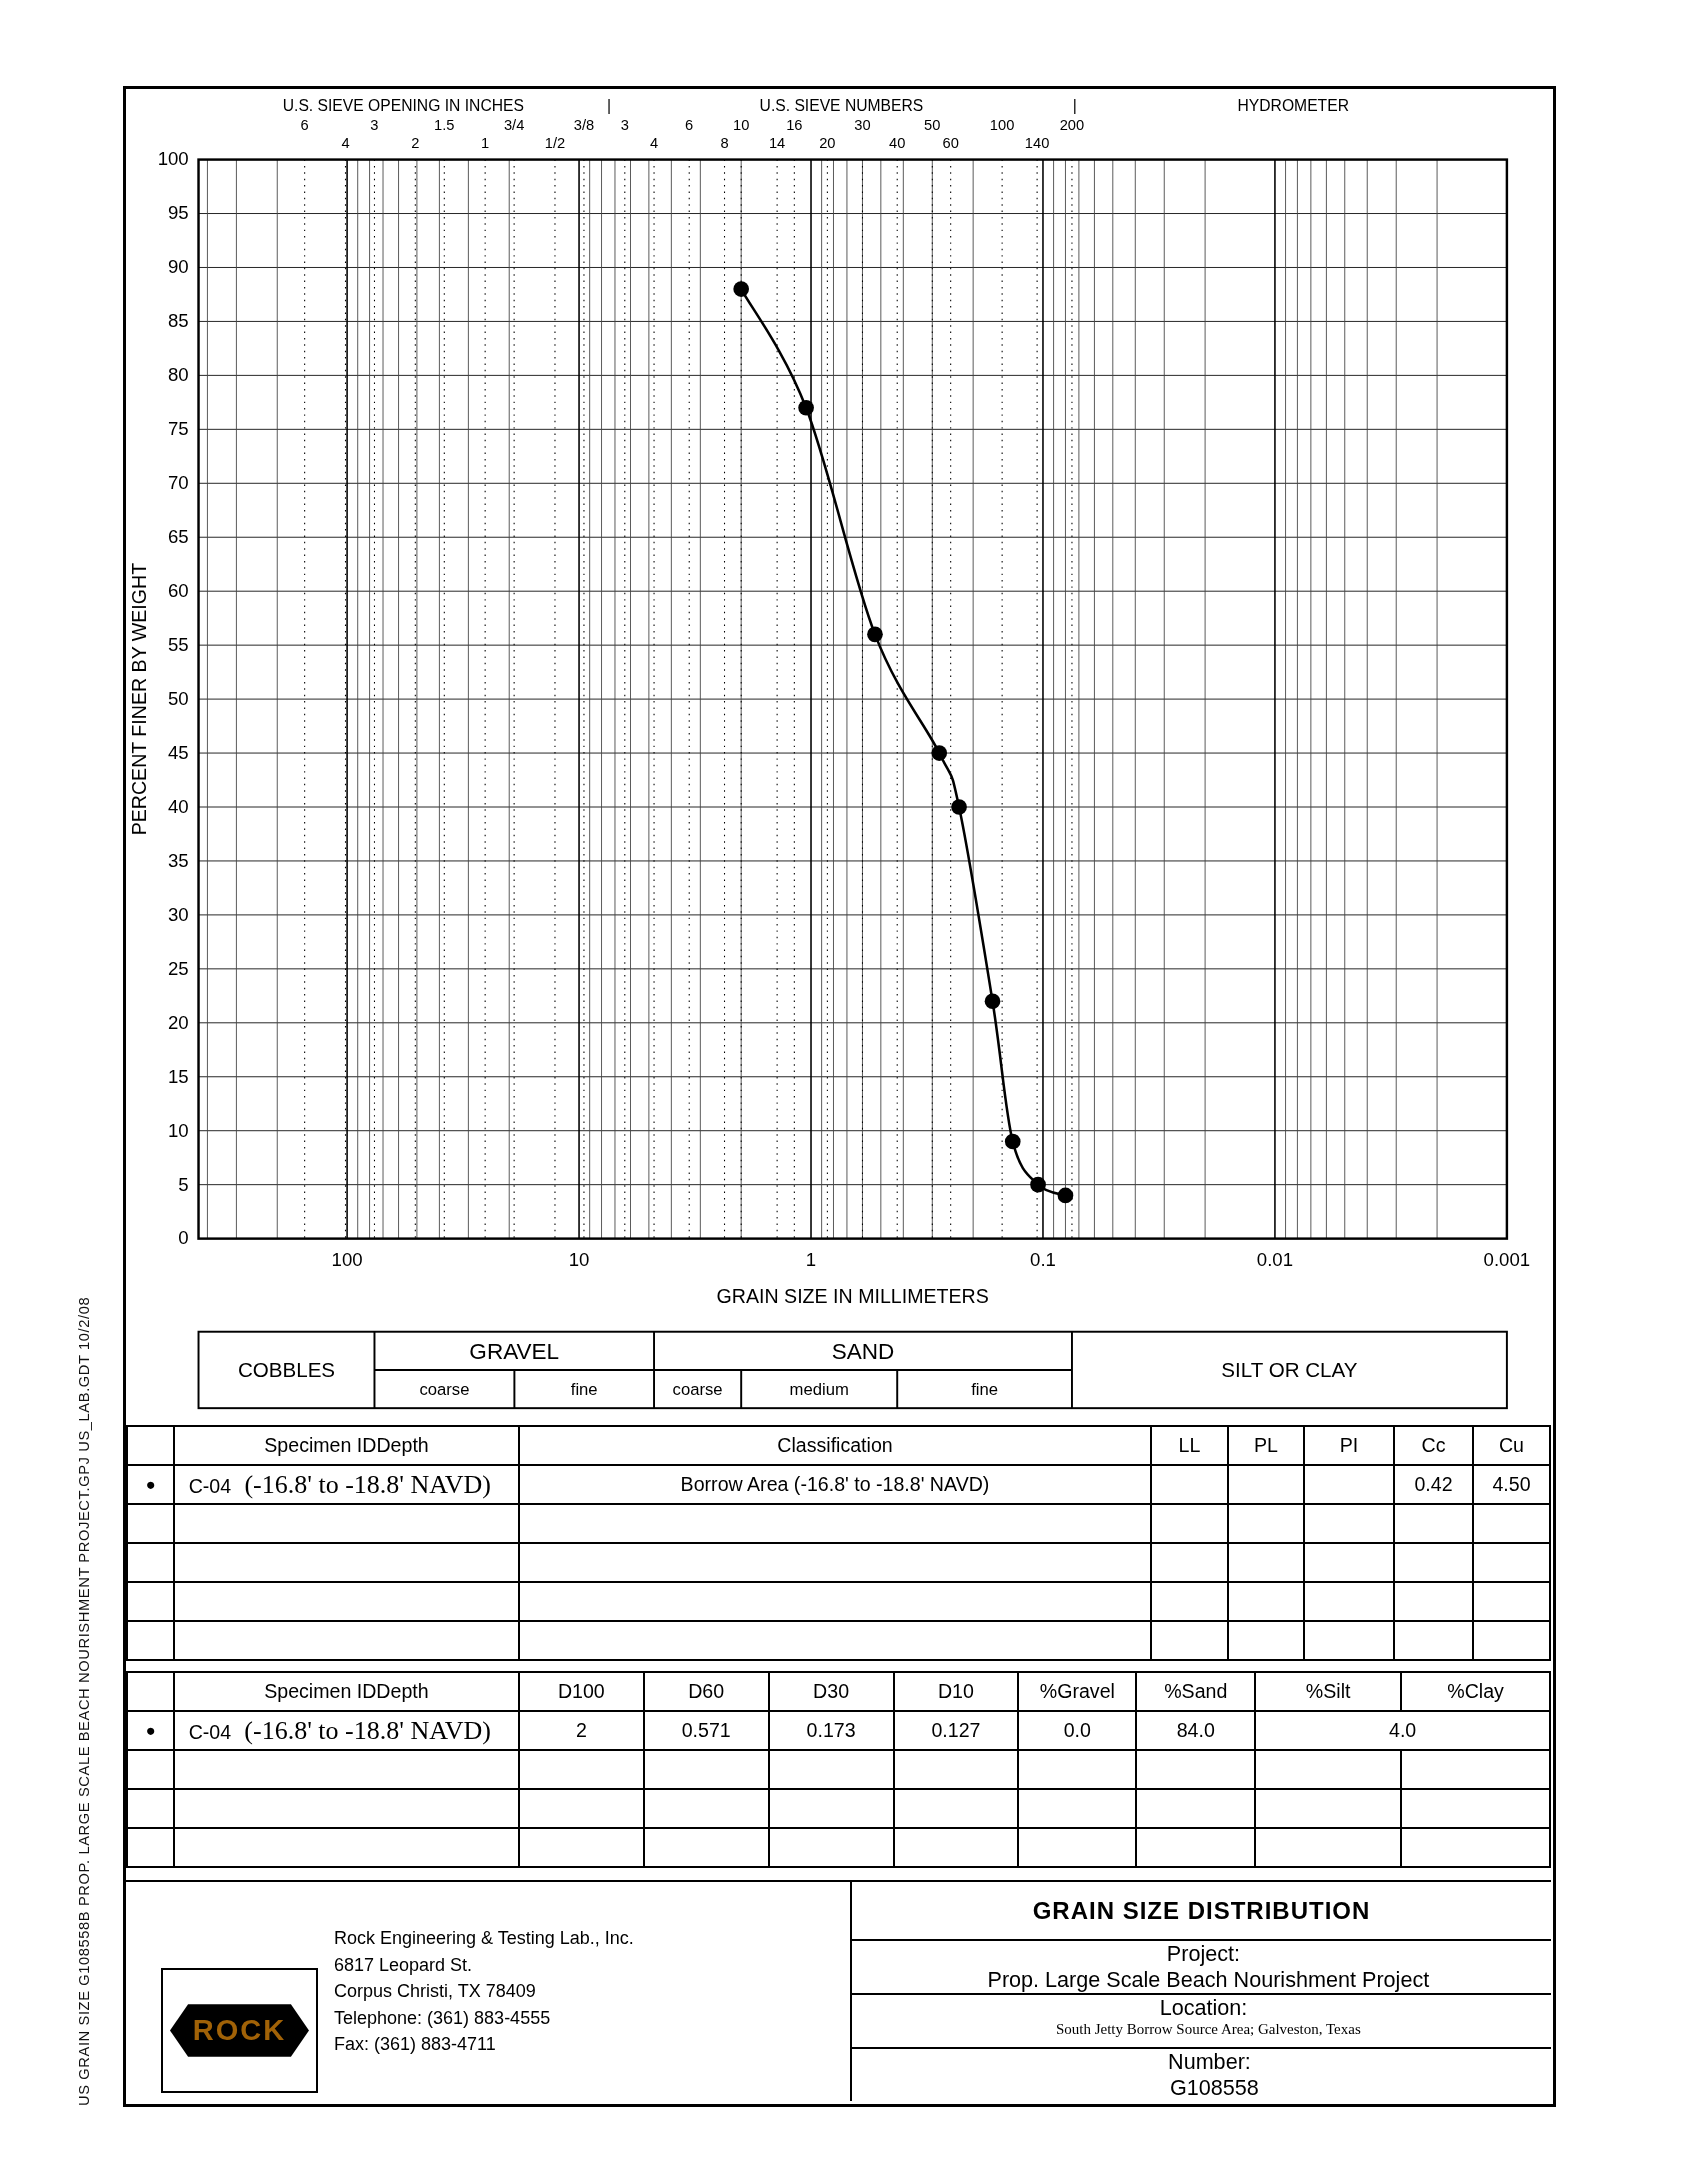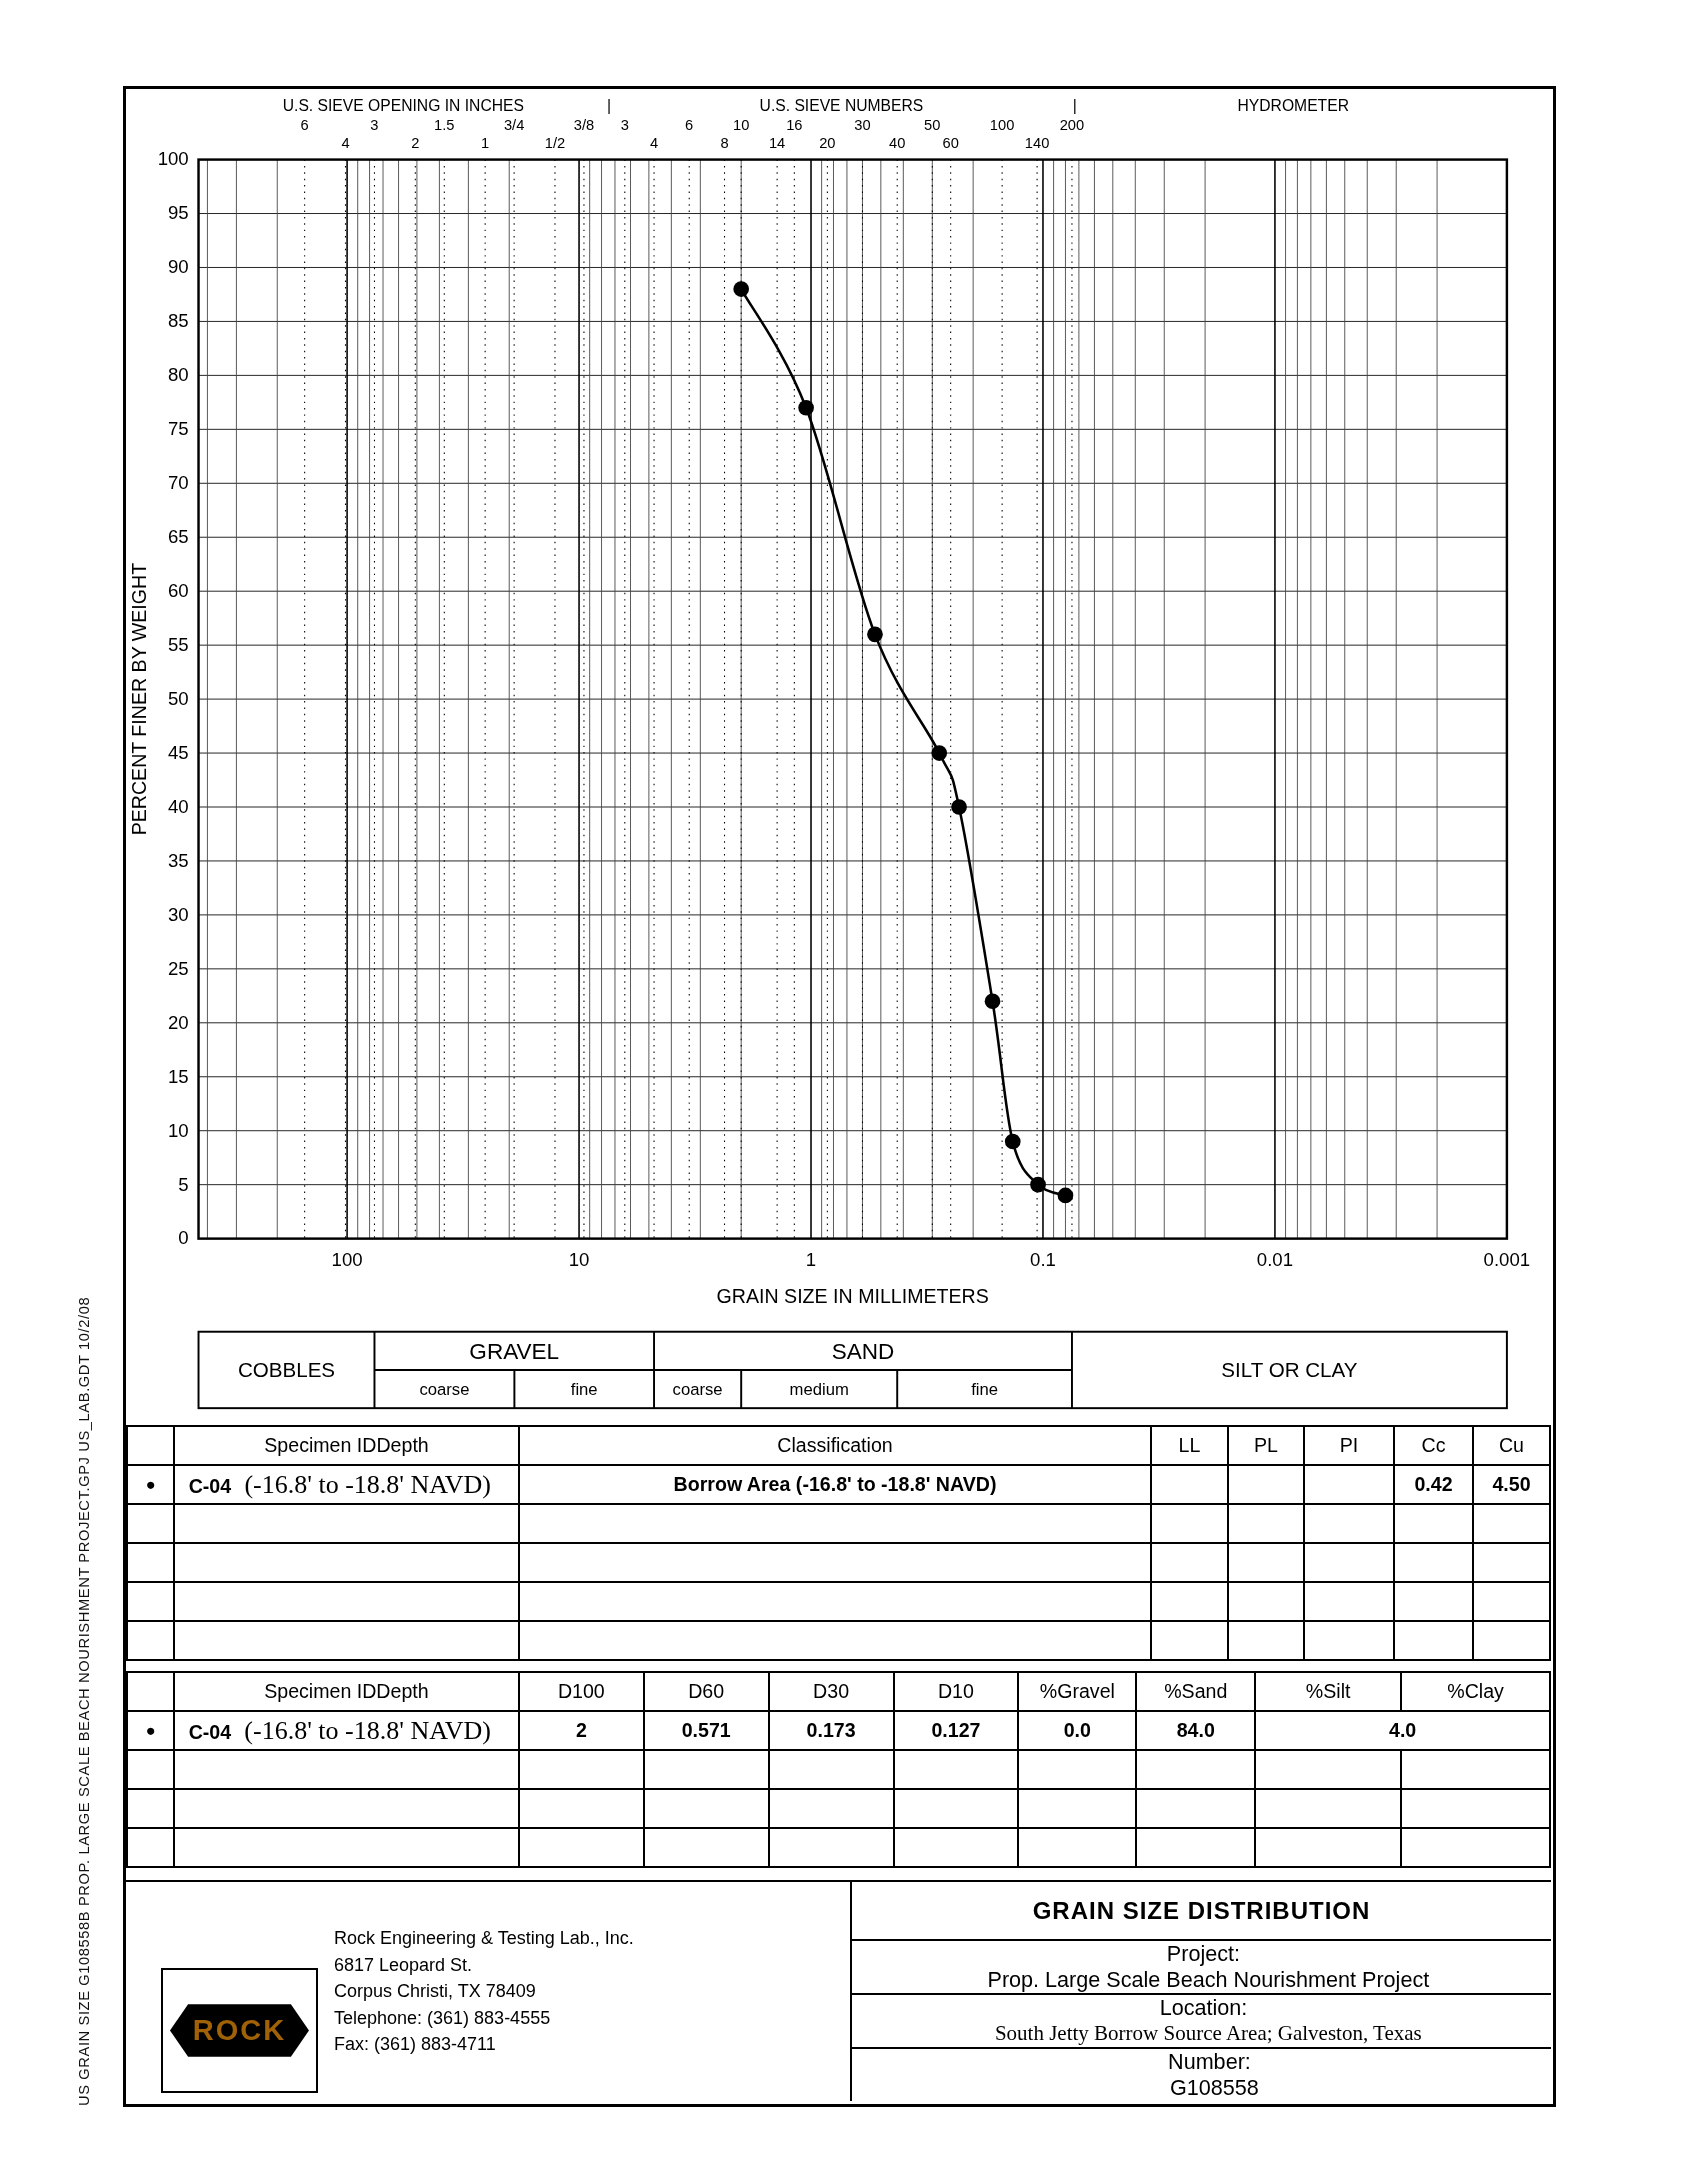--- a/index.html
+++ b/index.html
@@ -29,21 +29,21 @@
   }
   table.ctable { top:1336px; }
   table.gtable { top:1582px; }
   .dtable th, .dtable td { border:2px solid #000; height:39px; overflow:hidden; white-space:nowrap; }
   .dtable th { font-weight:normal; text-align:center; }
   .dtable td { text-align:center; }
   th.specdepth { padding:0 9.8px; }
   th.specdepth .hd-wrap { display:flex; justify-content:center; align-items:center; }
   td.specdepth { text-align:left; padding-left:13.7px; }
   td.marker, th.marker { font-size:16.7px; }
-  .b { font-weight:bold; }
+  .b { font-weight:normal; }
   .serif { font-family:"Liberation Serif","DejaVu Serif",serif; }
   td.specdepth .serif { margin-left:7.8px; font-size:26px; }
 
   
   .footer { position:absolute; left:0; top:1791px; width:1425px; height:221px; border-top:2px solid #000; }
   .footer-left { position:absolute; left:0; top:0; width:726px; height:100%; border-right:2px solid #000; }
   .logo-box {
     position:absolute; left:35px; top:86px; width:157px; height:125px;
     border:2px solid #000; display:flex; align-items:center; justify-content:center;
   }
@@ -55,21 +55,21 @@
   .logo-ribbon span { color:#a16207; font-weight:bold; font-size:29px; letter-spacing:2px; }
   .company { position:absolute; left:208px; top:43px; font-size:18px; line-height:26.5px; }
   .footer-right { position:absolute; left:726px; top:0; width:699px; height:100%; }
   .f-title {
     height:59px; border-bottom:2px solid #000; display:flex; align-items:center;
     justify-content:center; font-size:24px; font-weight:bold; letter-spacing:1px;
   }
   .f-row { height:54px; border-bottom:2px solid #000; display:flex; align-items:center; padding-left:13.7px; font-size:21.6px;flex-direction:column; }
   .f-row.last { border-bottom:none;margin-left:12px; }
   .f-row .lbl { margin-right:9.8px; }
-  .f-row .serif { font-size:21px; }
+  .f-row .serif { font-size:15px; }
 </style>
 </head>
 <body>
 
 <div class="sheet">
   <div class="sheet-inner">
 
     <svg id="gsd-chart" width="1425" height="1328" viewBox="0 0 1454 1355">
         <line x1="74" x2="1409" y1="1117.95" y2="1117.95" stroke="#222" stroke-width="1"></line>
         <line x1="74" x2="1409" y1="1062.9" y2="1062.9" stroke="#222" stroke-width="1"></line>

